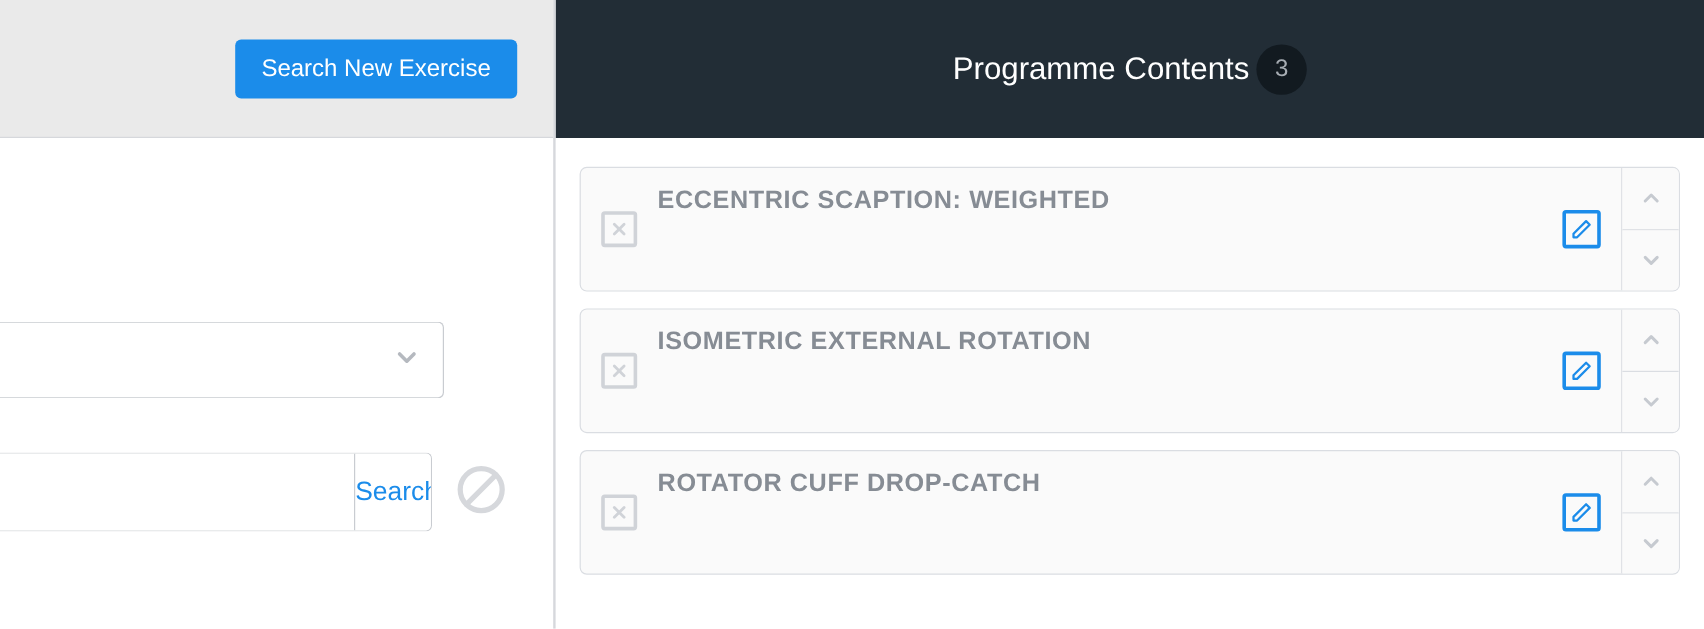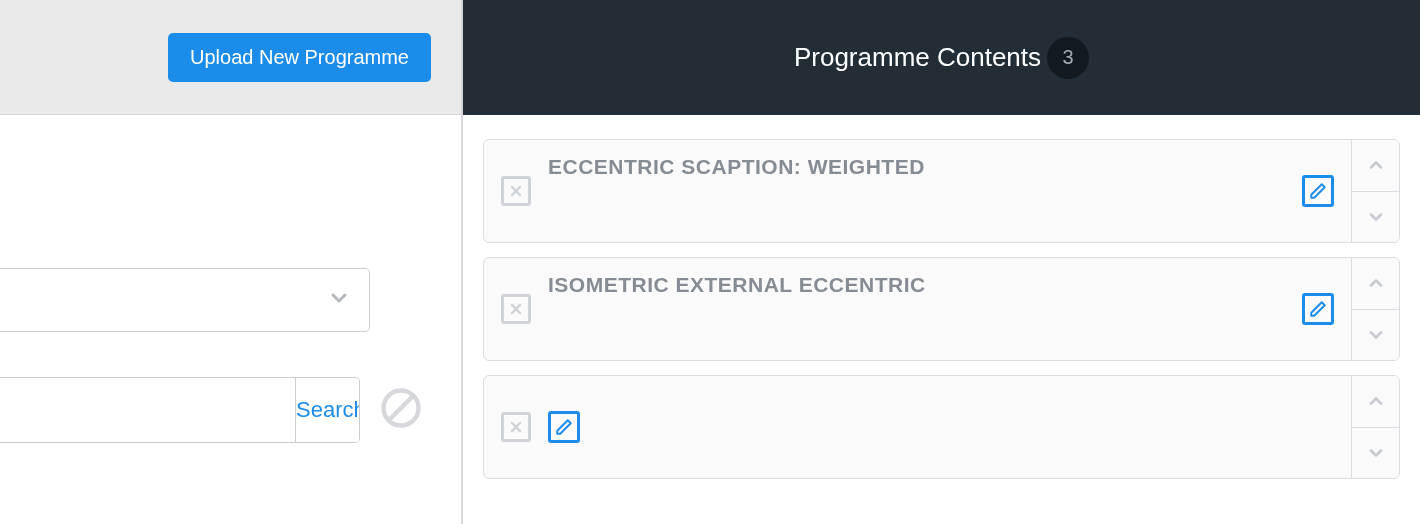--- a/index.html
+++ b/index.html
@@ -213,21 +213,21 @@
       border-bottom: 1px solid #dadde2;
     }
   </style>
 </head>
 <body>
 
 <div class="layout">
 
   <div class="left-panel">
     <div class="left-top">
-      <button class="upload-btn">Upload New Programme</button>
+      <button class="upload-btn">Search New Exercise</button>
     </div>
     <div class="left-body">
       <div class="select-wrap">
         <span class="chevron-down">
           <svg width="24" height="24" viewBox="0 0 24 24" fill="none" stroke="currentColor" stroke-width="3" stroke-linecap="round" stroke-linejoin="round">
               <polyline points="6 9 12 15 18 9"></polyline>
             </svg>
         </span>
       </div>
       <div class="search-row">
@@ -285,21 +285,21 @@
 
       <div class="exercise-card">
         <div class="card-main">
           <span class="remove-box">
             <svg width="14" height="14" viewBox="0 0 24 24" fill="none" stroke="currentColor" stroke-width="4" stroke-linecap="round">
                 <line x1="5" y1="5" x2="19" y2="19"></line>
                 <line x1="19" y1="5" x2="5" y2="19"></line>
               </svg>
           </span>
           <div class="card-text">
-            <span class="exercise-name">ISOMETRIC EXTERNAL ECCENTRIC</span>
+            <span class="exercise-name">ISOMETRIC EXTERNAL ROTATION</span>
           </div>
           <span class="edit-box">
             <svg width="18" height="18" viewBox="0 0 24 24" fill="none" stroke="currentColor" stroke-width="2.5" stroke-linecap="round" stroke-linejoin="round">
                 <path d="M17 3l4 4L7 21H3v-4L17 3z"></path>
               </svg>
           </span>
         </div>
         <div class="arrows">
           <div class="arrow-btn">
             <svg width="20" height="20" viewBox="0 0 24 24" fill="none" stroke="currentColor" stroke-width="3" stroke-linecap="round" stroke-linejoin="round">
@@ -315,20 +315,23 @@
       </div>
 
       <div class="exercise-card">
         <div class="card-main">
           <span class="remove-box">
             <svg width="14" height="14" viewBox="0 0 24 24" fill="none" stroke="currentColor" stroke-width="4" stroke-linecap="round">
                 <line x1="5" y1="5" x2="19" y2="19"></line>
                 <line x1="19" y1="5" x2="5" y2="19"></line>
               </svg>
           </span>
+          <div class="card-text">
+            <span class="exercise-name">ROTATOR CUFF DROP-CATCH</span>
+          </div>
           <span class="edit-box">
             <svg width="18" height="18" viewBox="0 0 24 24" fill="none" stroke="currentColor" stroke-width="2.5" stroke-linecap="round" stroke-linejoin="round">
                 <path d="M17 3l4 4L7 21H3v-4L17 3z"></path>
               </svg>
           </span>
         </div>
         <div class="arrows">
           <div class="arrow-btn">
             <svg width="20" height="20" viewBox="0 0 24 24" fill="none" stroke="currentColor" stroke-width="3" stroke-linecap="round" stroke-linejoin="round">
                 <polyline points="6 15 12 9 18 15"></polyline>

